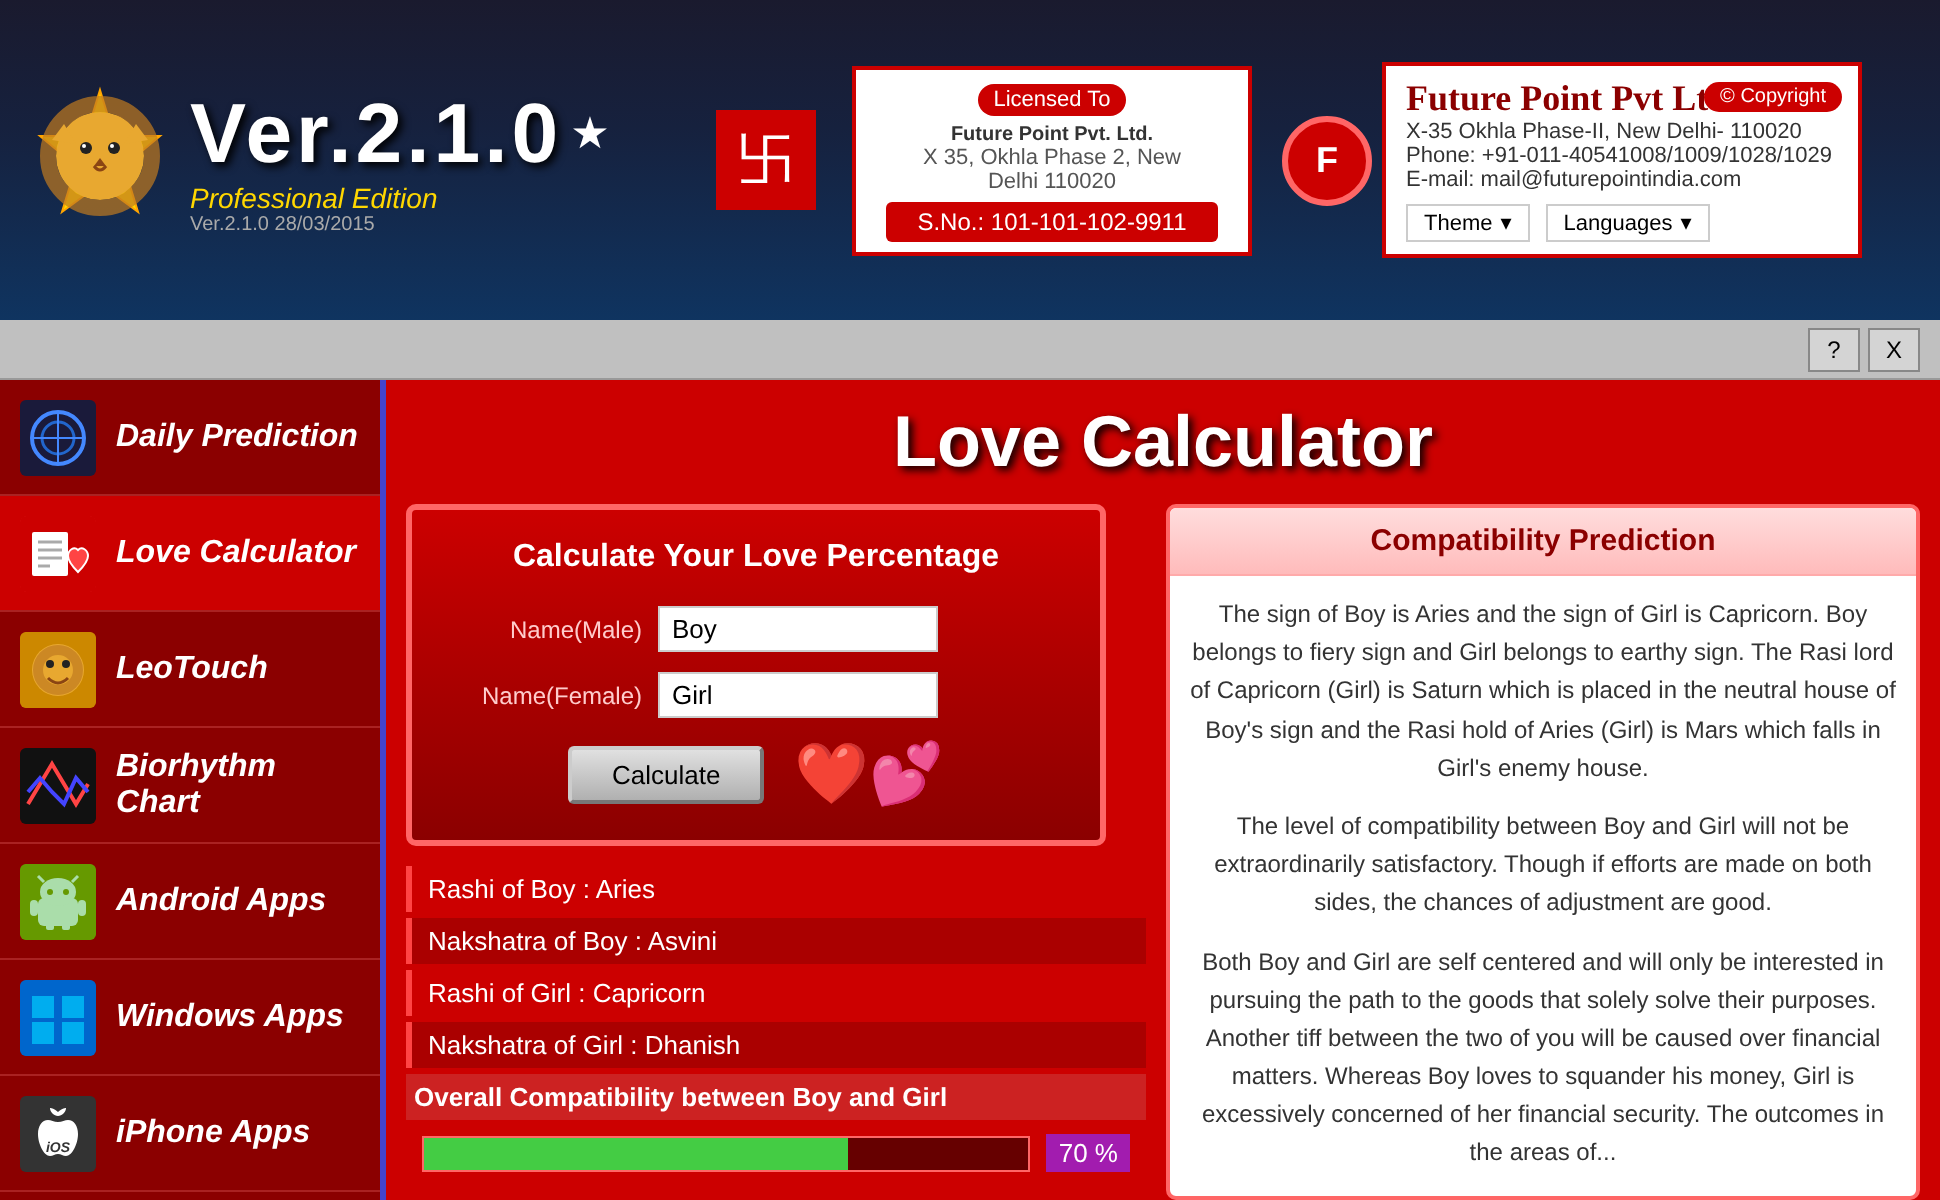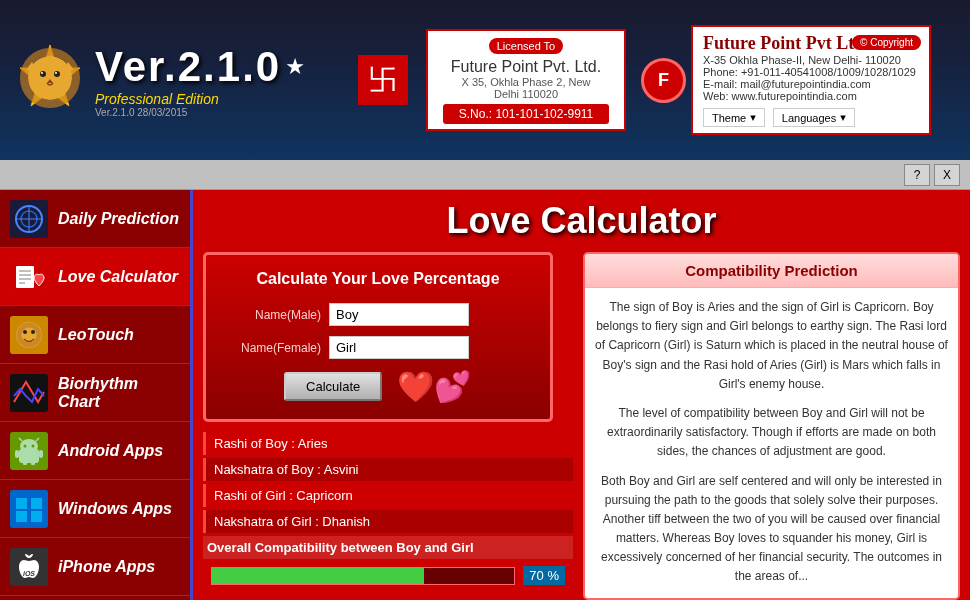--- a/index.html
+++ b/index.html
@@ -9,21 +9,21 @@
     .header { background: linear-gradient(180deg, #1a1a2e 0%, #16213e 40%, #0f3460 100%); height: 160px; display: flex; align-items: center; padding: 0 10px; position: relative; }
     .logo-area { display: flex; align-items: center; width: 340px; }
     .lion-icon { width: 80px; height: 80px; margin-right: 5px; }
     .logo-text-area { display: flex; flex-direction: column; }
     .leostar-text { font-size: 42px; font-weight: bold; color: white; text-shadow: 2px 2px 4px #000; letter-spacing: 2px; }
     .prof-edition { color: #FFD700; font-size: 14px; font-style: italic; }
     .version-text { color: #aaa; font-size: 10px; }
 
     .license-box { border: 2px solid #cc0000; background: white; padding: 5px 15px; text-align: center; margin: 0 10px; min-width: 200px; }
     .licensed-to { background: #cc0000; color: white; font-size: 11px; padding: 2px 8px; margin-bottom: 4px; display: inline-block; border-radius: 10px; }
-    .company-name { font-weight: normal; font-size: 16px; color: #333; }
+    .company-name { font-weight: bold; font-size: 10px; color: #333; }
     .company-addr { font-size: 11px; color: #555; }
     .serial-box { background: #cc0000; color: white; font-size: 12px; padding: 3px 10px; margin-top: 4px; border-radius: 3px; }
 
     .swastik { width: 50px; height: 50px; background: #cc0000; display: flex; align-items: center; justify-content: center; font-size: 24px; color: white; margin: 0 8px; }
 
     .company-info-box { background: white; border: 2px solid #cc0000; padding: 6px 10px; min-width: 240px; font-size: 11px; color: #333; }
     .fp-title { font-size: 18px; font-weight: bold; color: #8B0000; font-family: Georgia, serif; }
     .copyright-badge { position: absolute; top: 8px; right: 8px; background: #cc0000; color: white; font-size: 10px; padding: 2px 8px; border-radius: 10px; }
 
     .theme-lang-row { display: flex; gap: 8px; margin-top: 6px; }
@@ -59,21 +59,21 @@
     .heart-icons { font-size: 30px; color: #ff0000; }
 
     .result-rows { margin-top: 10px; }
     .result-row { background: #cc0000; color: white; font-size: 13px; padding: 4px 8px; margin-bottom: 3px; border-left: 3px solid #ff4444; }
     .result-row.dark { background: #aa0000; }
 
     .overall-row { background: #cc2222; color: white; font-size: 13px; padding: 4px 4px; margin-bottom: 3px; font-weight: bold; }
     .progress-row { display: flex; align-items: center; gap: 8px; padding: 4px 8px; }
     .progress-bar-bg { background: #660000; height: 18px; flex: 1; border: 1px solid #ff6666; }
     .progress-bar-fill { background: #44cc44; height: 100%; width: 70%; }
-    .progress-pct { color: white; font-size: 13px; background: #0369a1; padding: 2px 6px; }
+    .progress-pct { color: white; font-size: 13px; background: #a21caf; padding: 2px 6px; }
 
     
     .compat-panel { flex: 1; background: white; border: 2px solid #ff6666; border-radius: 5px; overflow: hidden; }
     .compat-title { background: linear-gradient(180deg, #ffdddd, #ffbbbb); text-align: center; font-size: 15px; font-weight: bold; color: #8B0000; padding: 8px; border-bottom: 1px solid #ffaaaa; }
     .compat-text { padding: 10px; font-size: 12px; color: #333; line-height: 1.6; height: 310px; overflow-y: scroll; }
     .compat-text p { margin-bottom: 10px; text-align: center; }
 
     
     .icon-daily { background: #333; border-radius: 4px; }
     .icon-love { background: #ff4444; }
@@ -143,21 +143,20 @@
   <div style="margin: 0 5px;">
     <div style="width:45px;height:45px;background:#cc0000;border-radius:50%;border:3px solid #ff6666;display:flex;align-items:center;justify-content:center;color:white;font-weight:bold;font-size:18px;">F</div>
   </div>
 
   <div class="company-info-box" style="position:relative;">
     <div class="copyright-badge">© Copyright</div>
     <div class="fp-title">Future Point Pvt Ltd.</div>
     <div>X-35 Okhla Phase-II, New Delhi- 110020</div>
     <div>Phone: +91-011-40541008/1009/1028/1029</div>
     <div>E-mail: mail@futurepointindia.com</div>
-    <div>Web: www.futurepointindia.com</div>
     <div class="theme-lang-row">
       <button class="dropdown-btn">
         <span>Theme</span> ▾
       </button>
       <button class="dropdown-btn">
         <span>Languages</span> ▾
       </button>
     </div>
   </div>
 </div>

